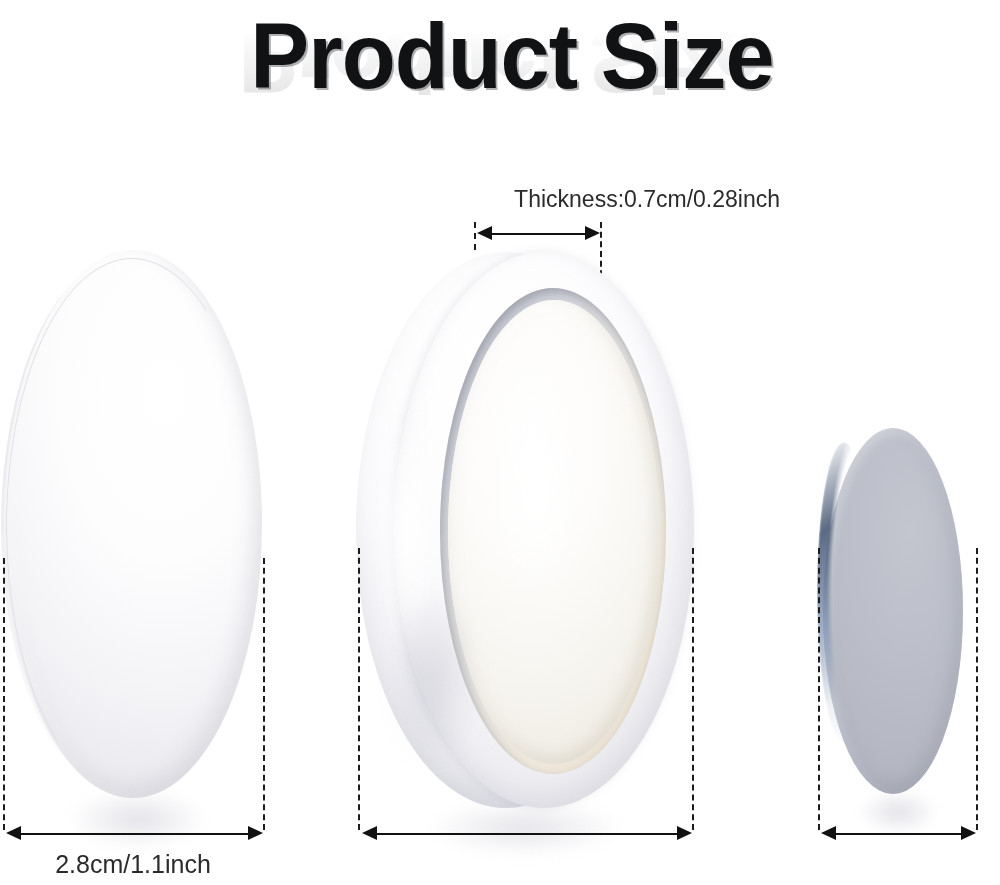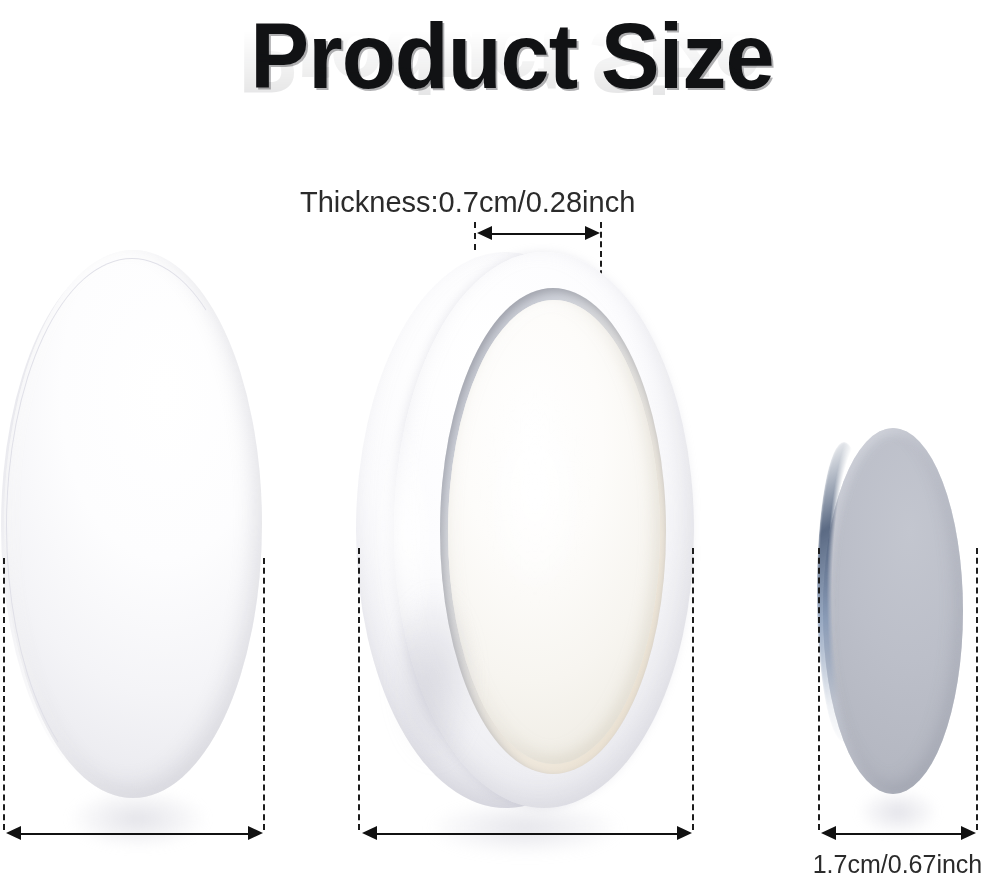--- a/index.html
+++ b/index.html
@@ -66,24 +66,24 @@
     position:absolute;
     font-family:"Liberation Sans", sans-serif;
     font-size:25px;
     color:#2b2b2b;
     text-align:center;
     white-space:nowrap;
   }
   .thick-label{
     position:absolute;
     font-family:"Liberation Sans", sans-serif;
-    font-size:29px;
+    font-size:23px;
     color:#2b2b2b;
     white-space:nowrap;
-    text-align:left;
+    text-align:right;
     width:100%;
   }
 
   
   #disc-left{
     position:absolute;
     left:4px;top:250px;width:258px;height:548px;
   }
   #disc-left .body{
     position:absolute;inset:0;
@@ -252,27 +252,27 @@
     <div class="edge"></div>
     <div class="face"></div>
     <div class="blue-rim"></div>
   </div>
 
   <div class="dash-v" style="left:3px;top:558px;height:272px;"></div>
   <div class="dash-v" style="left:263px;top:558px;height:272px;"></div>
   <div class="dim-line" style="left:12px;top:833px;width:245px;"></div>
   <div class="arrow left" style="left:6px;top:826px;"></div>
   <div class="arrow right" style="left:248px;top:826px;"></div>
+  <div class="dim-label" style="left:0px;top:850px;width:266px;">2.8cm/1.1inch</div>
 
   <div class="dash-v" style="left:358px;top:548px;height:282px;"></div>
   <div class="dash-v" style="left:692px;top:548px;height:282px;"></div>
   <div class="dim-line" style="left:368px;top:833px;width:318px;"></div>
   <div class="arrow left" style="left:362px;top:826px;"></div>
   <div class="arrow right" style="left:677px;top:826px;"></div>
 
   <div class="dash-v" style="left:818px;top:548px;height:282px;"></div>
   <div class="dash-v" style="left:976px;top:548px;height:282px;"></div>
   <div class="dim-line" style="left:827px;top:833px;width:143px;"></div>
   <div class="arrow left" style="left:821px;top:826px;"></div>
   <div class="arrow right" style="left:961px;top:826px;"></div>
-  <div class="dim-label" style="left:795px;top:850px;width:205px;">1.7cm/0.67inch</div>
 
 </div>
 
 </body></html>

